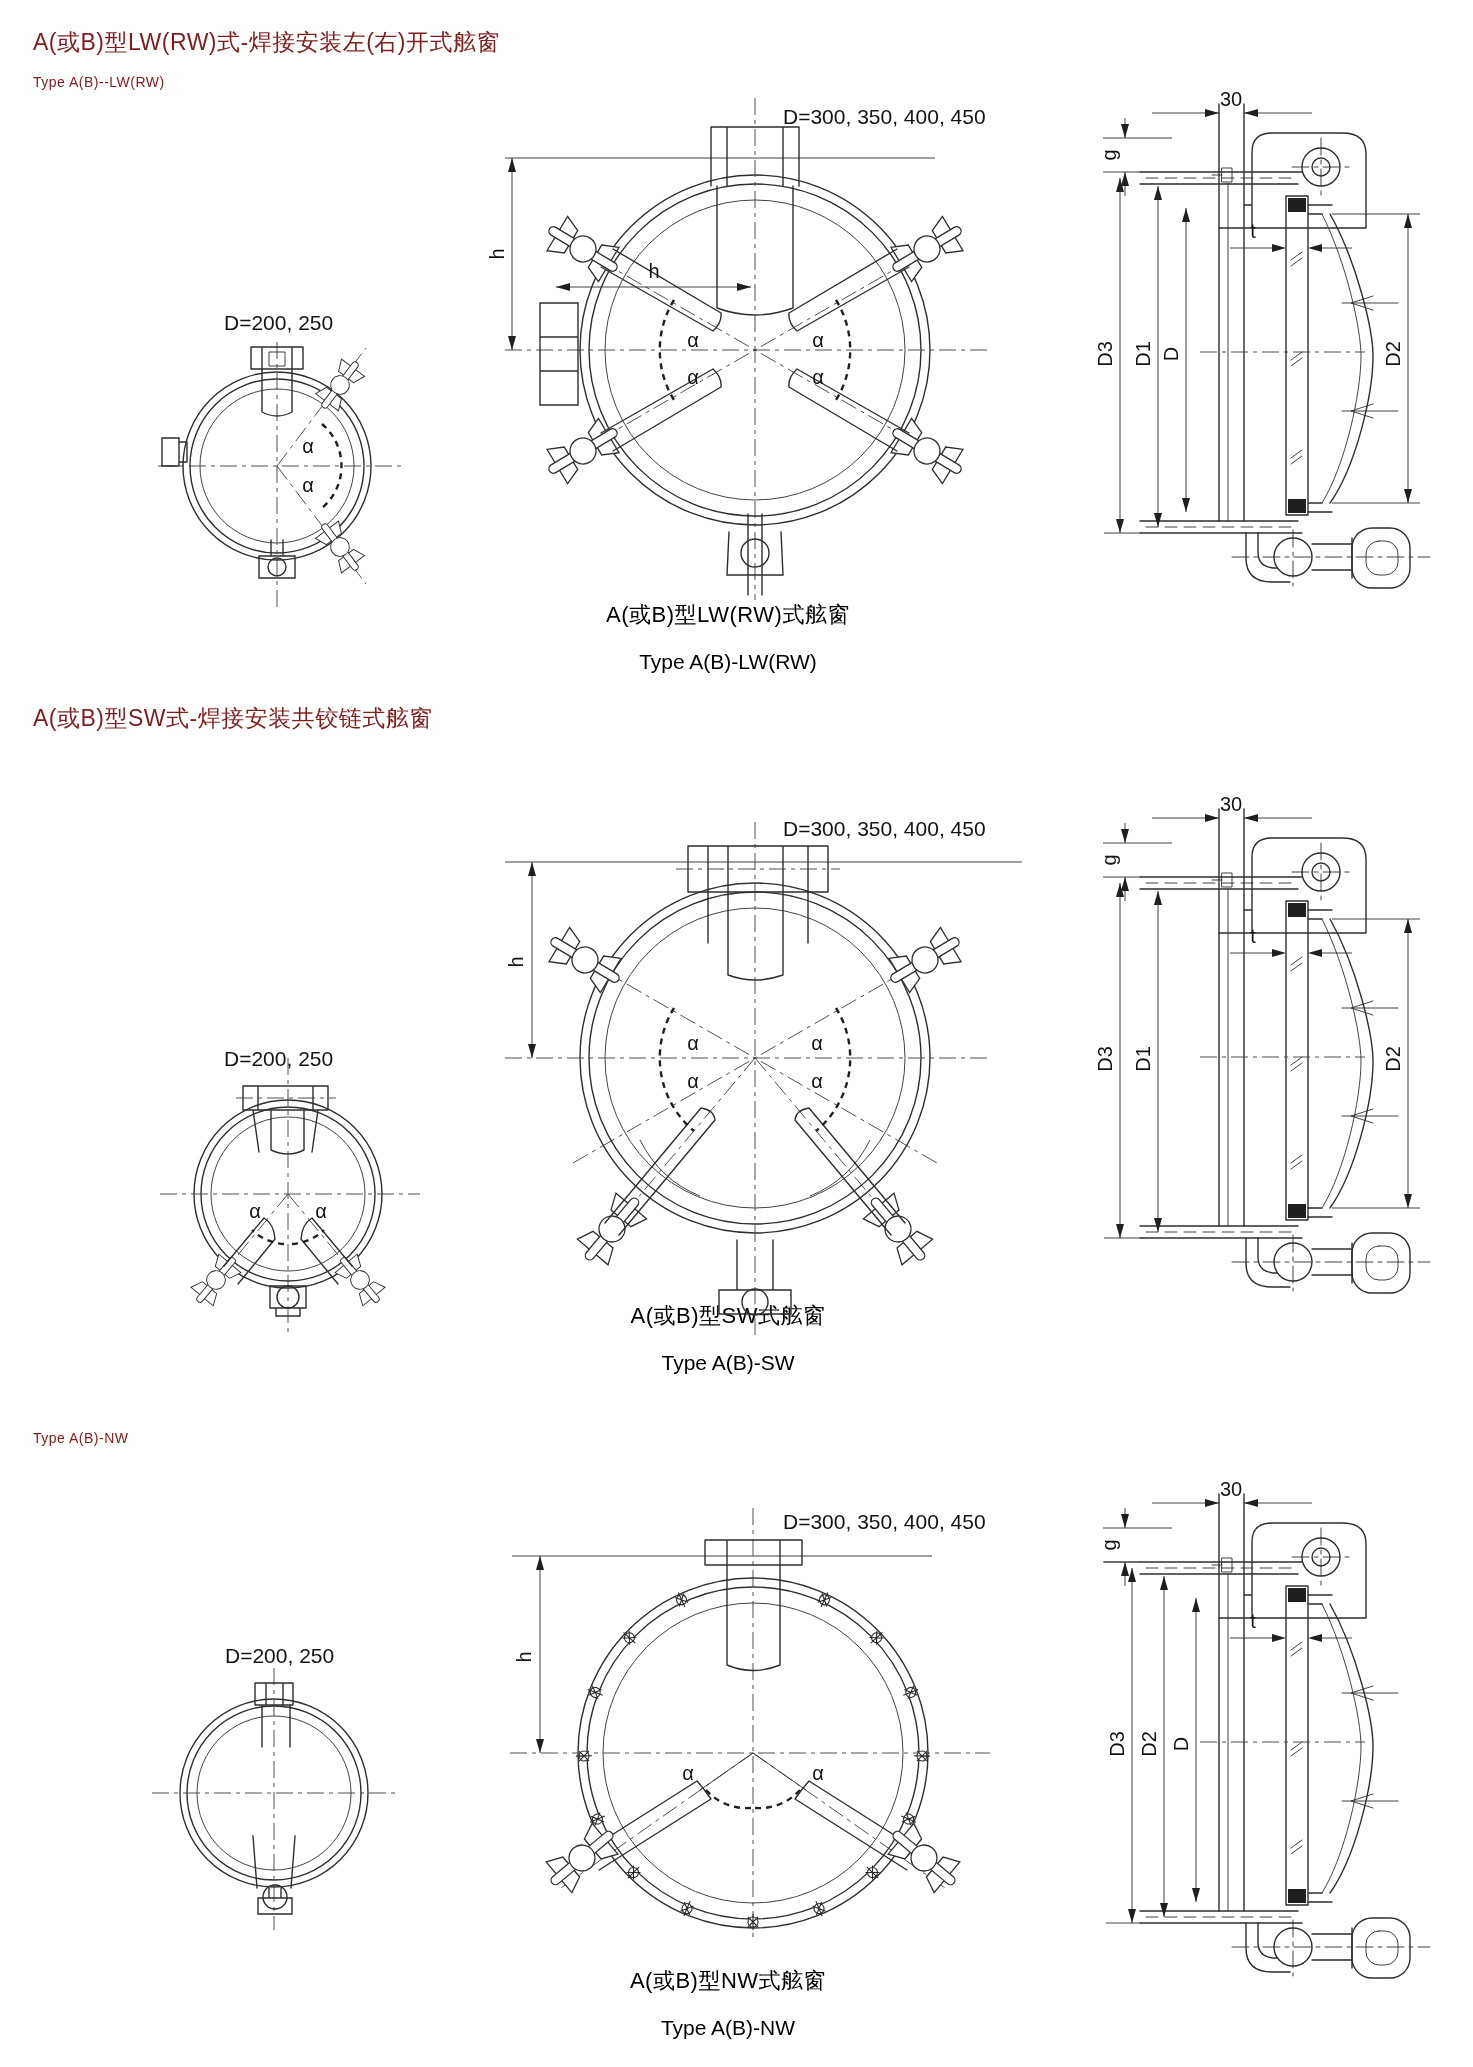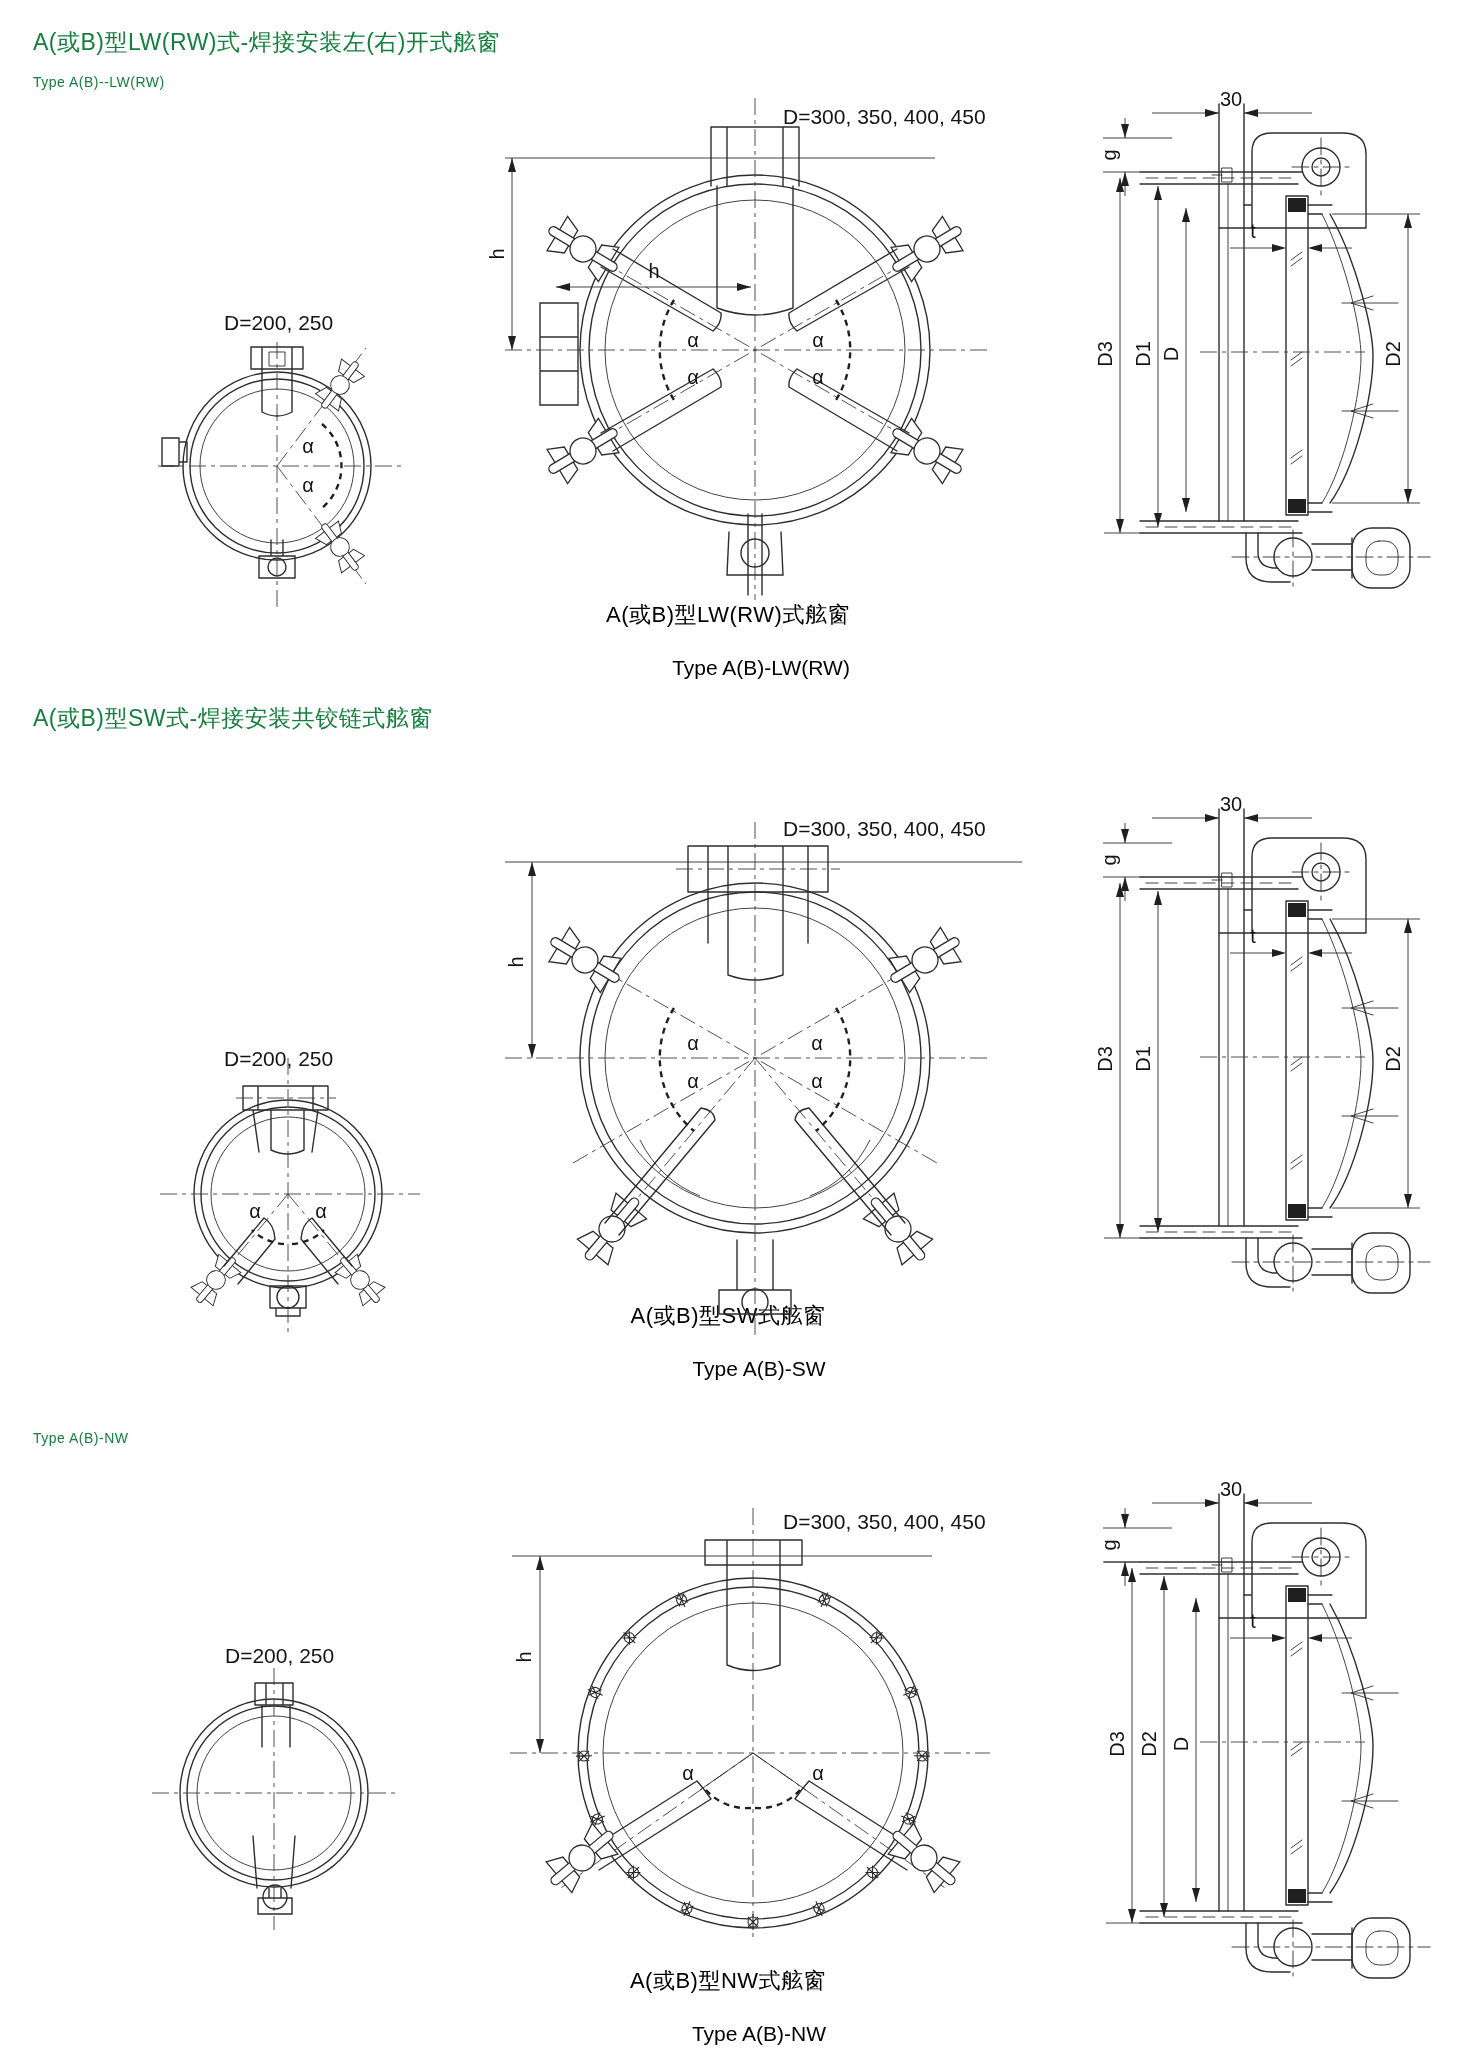--- a/index.html
+++ b/index.html
@@ -1,22 +1,22 @@
 <!DOCTYPE html>
 <html><head>
 <meta charset="utf-8">
 <style>
   html,body{margin:0;padding:0;background:#ffffff;}
   body{font-family:"Liberation Sans","DejaVu Sans",sans-serif;color:#141414;}
   .page{position:relative;width:1473px;height:2067px;background:#ffffff;overflow:hidden;}
-  .sec-title{position:absolute;left:33px;font-size:23px;line-height:40px;color:#15803d;letter-spacing:.5px;}
+  .sec-title{position:absolute;left:33px;font-size:23px;line-height:40px;color:#7f1d1d;letter-spacing:.5px;}
   .sec-title .en{font-size:14px;}
   .caption{position:absolute;left:728px;transform:translateX(-50%);text-align:center;color:#000000;}
   .caption .zh{font-size:22px;letter-spacing:.5px;}
-  .caption .en{font-size:21px;margin-top:26px;text-align:right;}
+  .caption .en{font-size:21px;margin-top:20px;}
   svg{position:absolute;left:0;top:0;}
   svg text{font-family:"Liberation Sans","DejaVu Sans",sans-serif;fill:#141414;}
   .lbl{font-size:20px;}
   .lbl2{font-size:21px;}
   .s{stroke:#2e2e2e;stroke-width:1.4;fill:none;stroke-linecap:round;}
   .t{stroke:#2e2e2e;stroke-width:0.9;fill:none;}
   .cl{stroke:#3c3c3c;stroke-width:0.9;fill:none;stroke-dasharray:17 5 4 5;}
   .da{stroke:#1f1f1f;stroke-width:2.4;fill:none;stroke-dasharray:6 5;}
   .ah{fill:#1f1f1f;stroke:none;}
 </style>

